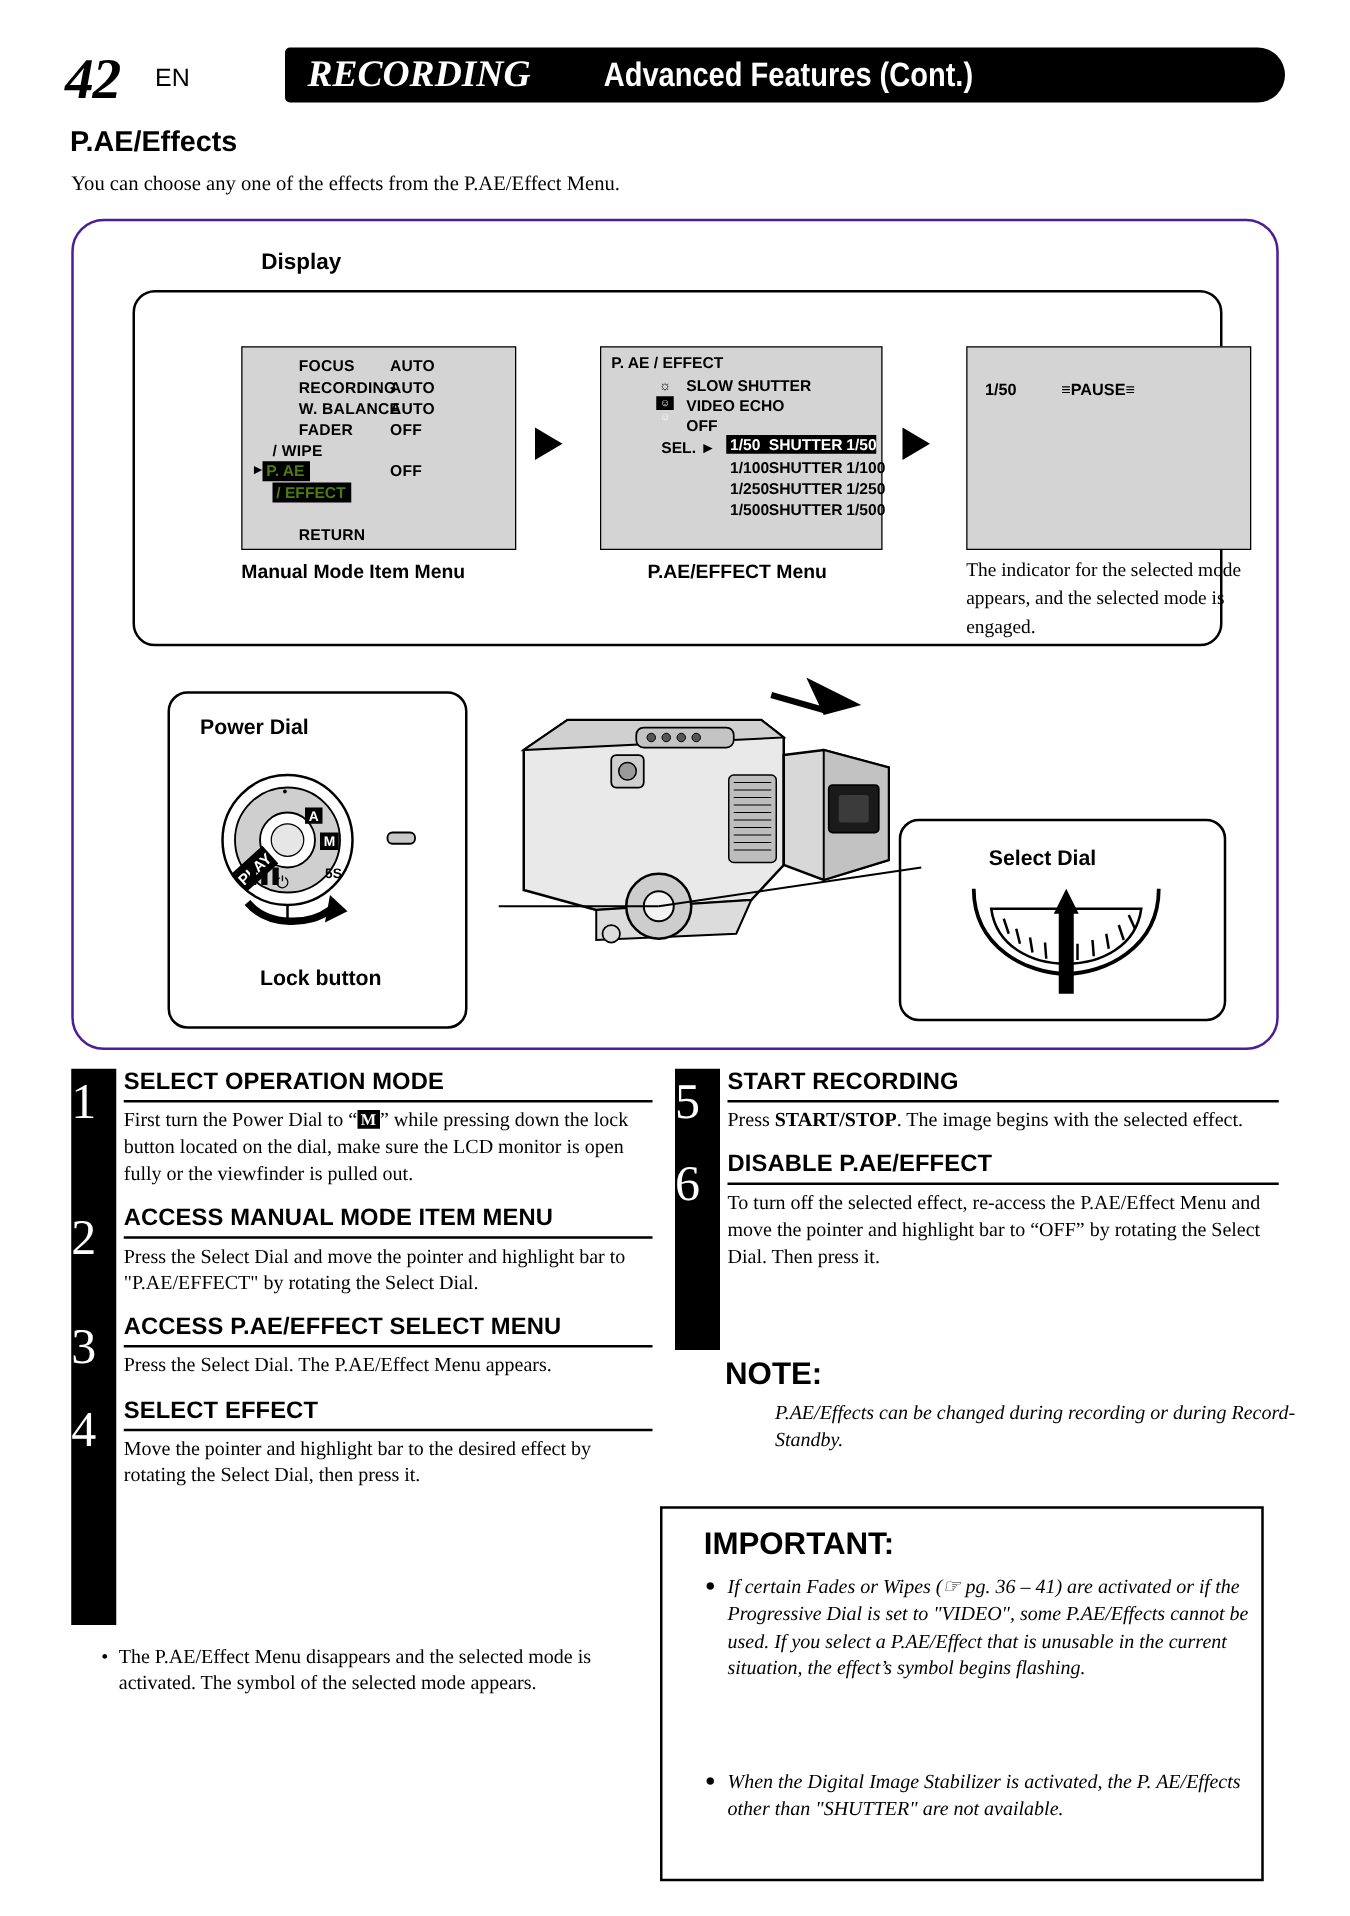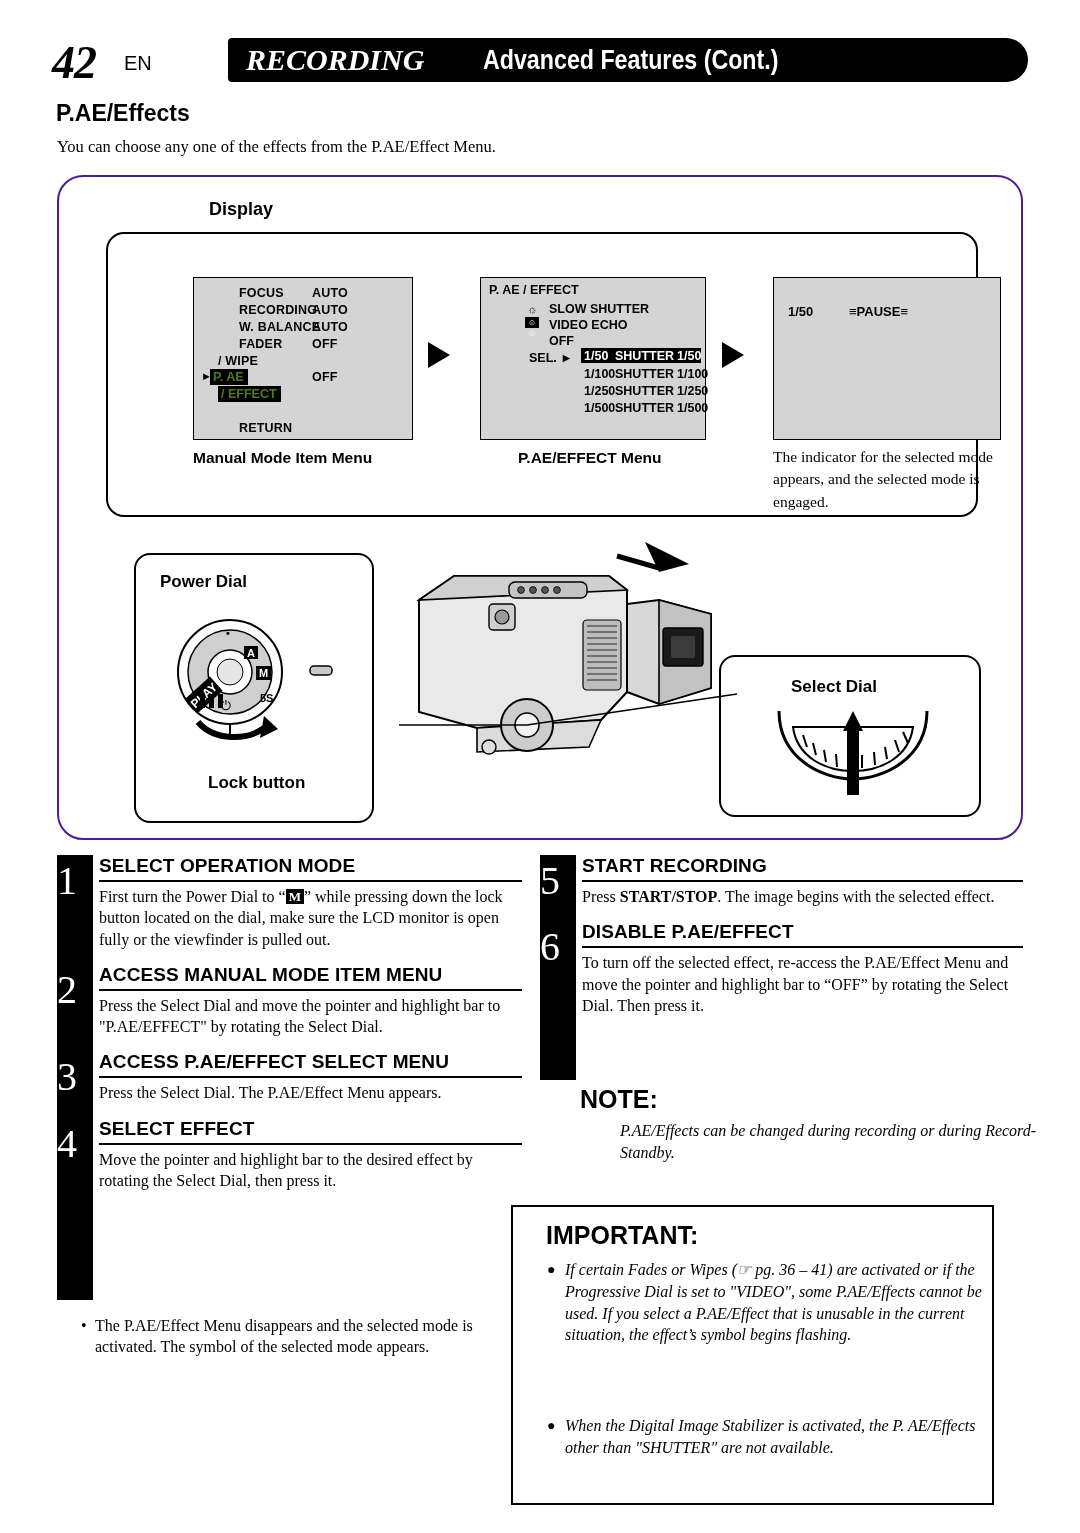--- a/index.html
+++ b/index.html
@@ -173,21 +173,21 @@
     font-size: 25px; font-weight: bold;
   }
   .note-bd {
     position: absolute; left: 580px; top: 1120px; width: 440px;
     font-size: 16px; font-style: italic;
     font-family: "Liberation Serif", serif;
     line-height: 1.35;
     margin-left: 40px;
   }
   .imp-box {
-    position: absolute; left: 511px; top: 1205px;
+    position: absolute; left: 528px; top: 1205px;
     width: 483px; height: 300px;
     border: 2px solid #000;
   }
   .imp-hd {
     position: absolute; left: 33px; top: 14px;
     font-size: 25px; font-weight: bold;
   }
   .imp-li {
     position: absolute; width: 420px;
     font-size: 16px; font-style: italic;

